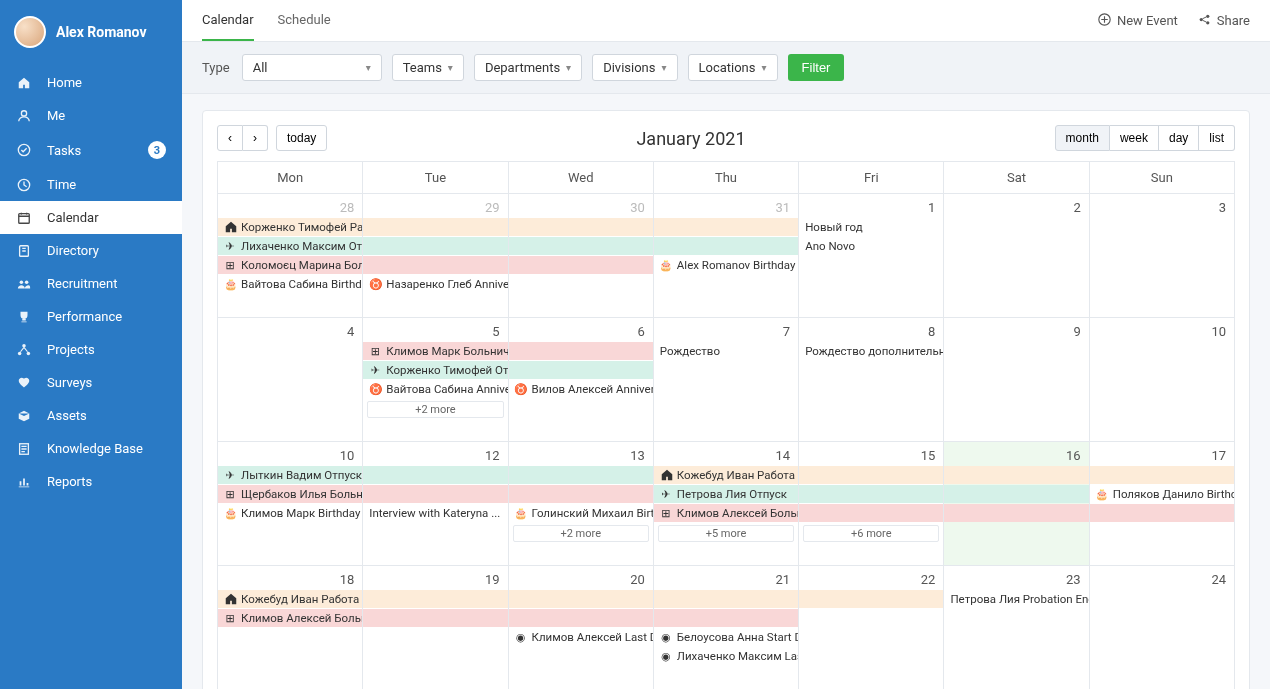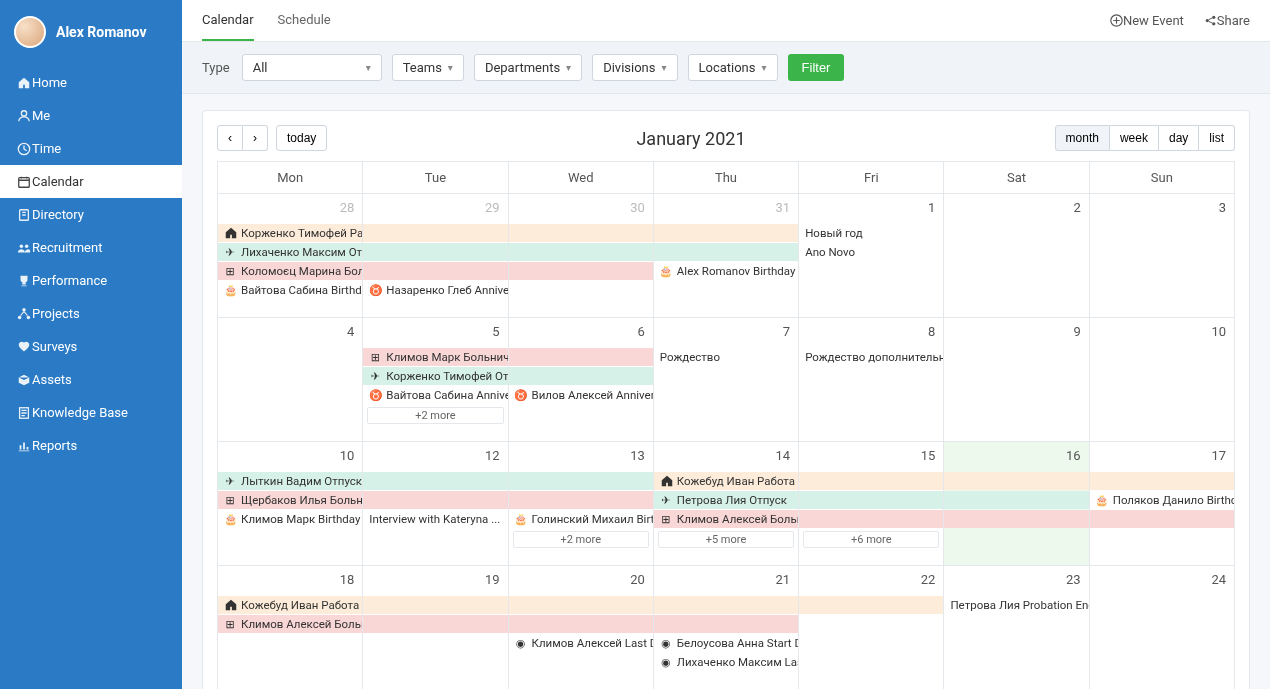--- a/index.html
+++ b/index.html
@@ -3,33 +3,33 @@
 <meta charset="utf-8">
 <style>
 * { box-sizing: border-box; margin: 0; padding: 0; }
 body { font-family: -apple-system, BlinkMacSystemFont, "Segoe UI", Roboto, sans-serif; font-size: 13px; color: #333; background: #f5f7fa; }
 .app { display: flex; min-height: 689px; }
 .sidebar { width: 182px; background: #2a7ac5; color: #fff; display: flex; flex-direction: column; padding-top: 12px; }
 .user { display: flex; align-items: center; gap: 10px; padding: 4px 14px 18px; }
 .avatar { width: 32px; height: 32px; border-radius: 50%; background: radial-gradient(circle at 30% 30%, #f8e0c8, #d9a57a); border: 2px solid #fff; display:flex;align-items:center;justify-content:center;font-size:10px;color:#7a5; }
 .user-name { font-weight: 700; font-size: 14px; }
 .nav { list-style: none; }
-.nav li { display: flex; align-items: center; gap: 0; padding: 9px 16px; cursor: pointer; font-size: 13px; }
+.nav li { display: flex; align-items: center; gap: 15px; padding: 9px 16px; cursor: pointer; font-size: 13px; }
 .nav li.active { background: #fff; color: #333; }
 .nav li .icon { width: 16px; text-align: center; opacity: .9; display:inline-flex;align-items:center;justify-content:center; }
 .nav li.active .icon { color: #333; }
 .nav li .badge { margin-left: auto; background: #fff; color: #2a7ac5; border-radius: 10px; min-width: 18px; height: 18px; display: flex; align-items: center; justify-content: center; font-size: 11px; font-weight: 700; }
 .nav-section { padding: 14px 16px 6px; font-size: 10px; letter-spacing: .5px; color: rgba(255,255,255,.65); }
 .main { flex: 1; display: flex; flex-direction: column; }
 .topbar { display: flex; align-items: center; padding: 0 20px; background: #fff; border-bottom: 1px solid #e4e8ed; height: 42px; }
 .tabs { display: flex; gap: 24px; }
 .tab { padding: 12px 0; color: #666; cursor: pointer; border-bottom: 2px solid transparent; }
 .tab.active { color: #333; border-bottom-color: #3bb54a; }
 .topbar-right { margin-left: auto; display: flex; gap: 20px; color: #555; }
-.topbar-right .link { display: flex; align-items: center; cursor: pointer; }
+.topbar-right .link { display: flex; gap: 6px; cursor: pointer; }
 .filters { display: flex; align-items: center; gap: 10px; padding: 12px 20px; background: #f0f3f7; border-bottom: 1px solid #e4e8ed; }
 .filters label { color: #555; margin-right: 2px; }
 .select, .dd { background: #fff; border: 1px solid #d0d6dd; border-radius: 3px; padding: 5px 10px; font-size: 13px; cursor: pointer; display: flex; align-items: center; gap: 6px; justify-content: flex-end; }
 .select { min-width: 140px; justify-content: space-between; }
 .filter-btn { background: #3bb54a; color: #fff; border: none; border-radius: 3px; padding: 6px 14px; cursor: pointer; font-size: 13px; }
 .caret { font-size: 10px; color: #888; }
 .calendar-wrap { background: #fff; margin: 16px 20px; border: 1px solid #e4e8ed; border-radius: 4px; padding: 14px; }
 .cal-top { display: flex; align-items: center; margin-bottom: 10px; }
 .nav-btns { display: flex; gap: 0; }
 .btn { background: #fff; border: 1px solid #d0d6dd; padding: 5px 10px; cursor: pointer; font-size: 12px; border-radius: 3px; }
@@ -39,21 +39,21 @@
 .today-btn { margin-left: 8px; }
 .cal-title { flex: 1; text-align: center; font-size: 18px; color: #333; }
 .views { display: flex; gap: 0; }
 .views .btn { border-radius: 0; border-left: none; text-align: right; }
 .views .btn:first-child { border-left: 1px solid #d0d6dd; border-radius: 3px 0 0 3px; }
 .views .btn:last-child { border-radius: 0 3px 3px 0; }
 .views .btn.active { background: #f0f3f7; }
 table.cal { width: 100%; border-collapse: collapse; table-layout: fixed; }
 .cal th { border: 1px solid #e4e8ed; padding: 8px 0; font-weight: 400; color: #555; background: #fff; }
 .cal td { border: 1px solid #e4e8ed; vertical-align: top; height: 124px; padding: 0; position: relative; overflow:hidden; }
-.daynum { text-align: right; padding: 6px 8px 8px; color: #555; font-size: 13px; }
+.daynum { text-align: right; padding: 6px 8px 2px; color: #555; font-size: 13px; }
 .daynum.other { color: #bbb; }
 .events { position: relative; }
 .event { font-size: 11.5px; padding: 2px 6px; margin: 1px 0; white-space: nowrap; overflow: hidden; text-overflow: ellipsis; display: flex; align-items: center; gap: 5px; cursor: pointer; }
 .event .eicon { font-size: 11px; width: 12px; text-align: center; flex-shrink:0; }
 .c-orange { background: #fdecd9; }
 .c-teal { background: #d5f1e8; }
 .c-red { background: #f9d7d7; }
 .c-none { background: transparent; }
 .more { text-align: center; color: #666; font-size: 11px; border: 1px solid #e4e8ed; margin: 3px 4px; padding: 1px 0; border-radius: 2px; cursor: pointer; background:#fff; }
 .time-tag { margin-left: auto; color: #333; font-size: 11px; padding-left: 4px; flex-shrink:0; }
@@ -84,20 +84,30 @@
               <circle cx="8" cy="5" r="3"></circle>
               <path d="M2 14c0-3 3-5 6-5s6 2 6 5"></path>
             </svg>
           </span>
           <span>Me</span>
         </li>
         <li>
           <span class="icon">
             <svg width="14" height="14" viewBox="0 0 16 16" fill="none" stroke="currentColor" stroke-width="1.5">
               <circle cx="8" cy="8" r="6.5"></circle>
+              <path d="M5 8l2 2 4-4"></path>
+            </svg>
+          </span>
+          <span>Tasks</span>
+          <span class="badge">3</span>
+        </li>
+        <li>
+          <span class="icon">
+            <svg width="14" height="14" viewBox="0 0 16 16" fill="none" stroke="currentColor" stroke-width="1.5">
+              <circle cx="8" cy="8" r="6.5"></circle>
               <path d="M8 4v4l3 2"></path>
             </svg>
           </span>
           <span>Time</span>
         </li>
       </ul>
     <ul class="nav" id="nav-company">
         <li class="active">
           <span class="icon">
             <svg width="14" height="14" viewBox="0 0 16 16" fill="none" stroke="currentColor" stroke-width="1.5">

